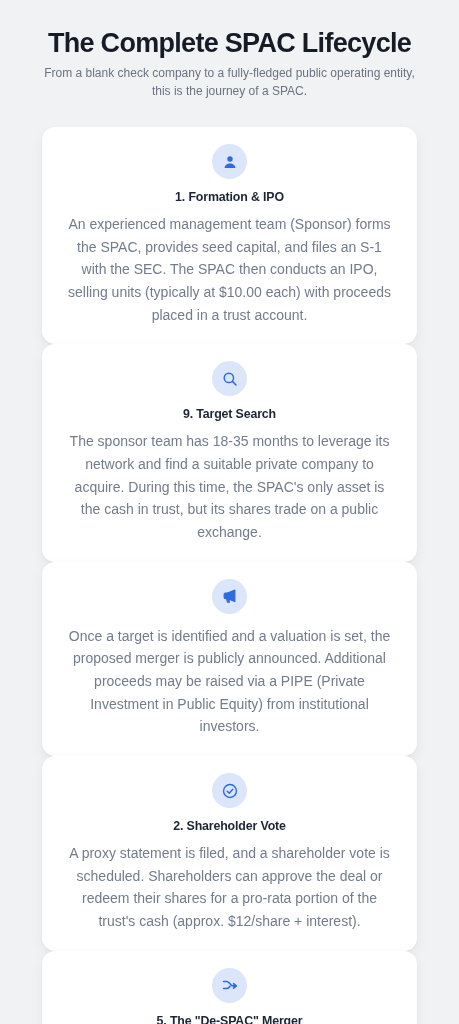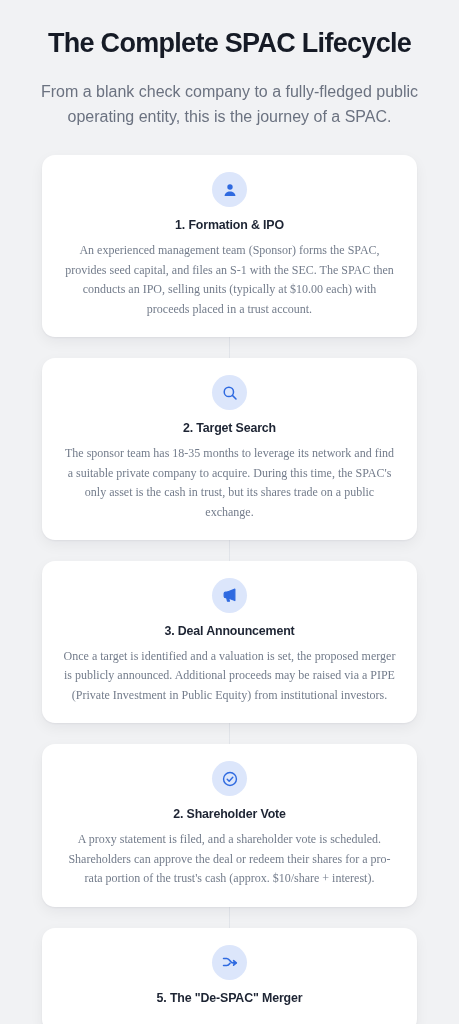--- a/index.html
+++ b/index.html
@@ -28,25 +28,25 @@
     padding: 0 22px;
     text-align: center;
   }
 
   .page-title {
     font-size: 27px;
     font-weight: bold;
     letter-spacing: -0.7px;
     color: #161b26;
     line-height: 1.18;
-    margin-bottom: 20px;
+    margin-bottom: 4px;
   }
 
   .page-subtitle {
-    font-size: 16px;
+    font-size: 12px;
     line-height: 1.55;
     color: #6b7280;
     max-width: 392px;
     margin: 0 auto;
   }
 
   
   .timeline {
     position: relative;
     margin-top: 26px;
@@ -66,21 +66,20 @@
 
   .step {
     position: relative;
     z-index: 1;
     background: #ffffff;
     border-radius: 13px;
     box-shadow: 0 1px 2px rgba(16,24,40,0.05),
                 0 5px 14px rgba(16,24,40,0.055);
     padding: 17px 17px 18px;
     text-align: center;
-    margin-bottom: 21px;
   }
 
   .step:last-child { margin-bottom: 0; }
 
   .step-icon {
     width: 35px;
     height: 35px;
     border-radius: 50%;
     background: #dce6fb;
     margin: 0 auto 11px;
@@ -97,25 +96,24 @@
 
   .step-title {
     font-size: 12.4px;
     font-weight: bold;
     color: #1d2433;
     letter-spacing: -0.15px;
     margin-bottom: 9px;
   }
 
   .step-desc {
-    font-size: 12px;
+    font-size: 14px;
     line-height: 1.62;
     color: #737c8b;
     padding: 0 4px;
-    font-family: Liberation Serif, serif;
   }
 </style>
 </head>
 <body>
 
 <div class="page">
 
   <div class="header">
     <h1 class="page-title">The Complete SPAC Lifecycle</h1>
     <p class="page-subtitle">From a blank check company to a fully-fledged public operating entity, this is the journey of a SPAC.</p>
@@ -135,45 +133,44 @@
       <div class="step-desc">An experienced management team (Sponsor) forms the SPAC, provides seed capital, and files an S-1 with the SEC. The SPAC then conducts an IPO, selling units (typically at $10.00 each) with proceeds placed in a trust account.</div>
     </div>
 
     <div class="step">
       <div class="step-icon">
         <svg viewBox="0 0 24 24" fill="none" stroke="#2f6ae0" stroke-width="2" stroke-linecap="round" stroke-linejoin="round">
           <circle cx="10.5" cy="10.5" r="6.2"></circle>
           <line x1="15.2" y1="15.2" x2="20" y2="20"></line>
         </svg>
       </div>
-      <div class="step-title">2. Target Search</div>
+      <div class="step-title">9. Target Search</div>
       <div class="step-desc">The sponsor team has 18-35 months to leverage its network and find a suitable private company to acquire. During this time, the SPAC's only asset is the cash in trust, but its shares trade on a public exchange.</div>
     </div>
 
     <div class="step">
       <div class="step-icon">
         <svg viewBox="0 0 24 24" fill="none" stroke="#2f6ae0" stroke-width="1.6" stroke-linecap="round" stroke-linejoin="round">
           <path d="M18.5 4.2v15.2L8.6 15.6V8z" fill="#2f6ae0" stroke="#2f6ae0"></path>
           <path d="M8.6 8H6.2a2 2 0 0 0-2 2v3.6a2 2 0 0 0 2 2h2.4z" fill="#2f6ae0" stroke="#2f6ae0"></path>
           <path d="M7.6 15.8l1 4.4h2.6l-1-4.4z" fill="#2f6ae0" stroke="#2f6ae0"></path>
         </svg>
       </div>
-      <div class="step-title">3. Deal Announcement</div>
       <div class="step-desc">Once a target is identified and a valuation is set, the proposed merger is publicly announced. Additional proceeds may be raised via a PIPE (Private Investment in Public Equity) from institutional investors.</div>
     </div>
 
     <div class="step">
       <div class="step-icon">
         <svg viewBox="0 0 24 24" fill="none" stroke="#2f6ae0" stroke-width="1.9" stroke-linecap="round" stroke-linejoin="round">
           <circle cx="12" cy="12" r="8.6"></circle>
           <path d="M8.3 12.3l2.6 2.6 4.8-5.3"></path>
         </svg>
       </div>
       <div class="step-title">2. Shareholder Vote</div>
-      <div class="step-desc">A proxy statement is filed, and a shareholder vote is scheduled. Shareholders can approve the deal or redeem their shares for a pro-rata portion of the trust's cash (approx. $10/share + interest).</div>
+      <div class="step-desc">A proxy statement is filed, and a shareholder vote is scheduled. Shareholders can approve the deal or redeem their shares for a pro-rata portion of the trust's cash (approx. $12/share + interest).</div>
     </div>
 
     <div class="step">
       <div class="step-icon">
         <svg viewBox="0 0 24 24" fill="none" stroke="#2f6ae0" stroke-width="2.1" stroke-linecap="round" stroke-linejoin="round">
           <path d="M3.4 7.4h4.2c2 0 3.4 1.5 4.4 2.9 1 1.4 2.3 2.9 4.3 2.9h3.6"></path>
           <path d="M3.4 16.6h4.2c2 0 3.4-1.5 4.4-2.9"></path>
           <path d="M16.8 10.2l3.6 3-3.6 3" fill="#2f6ae0"></path>
         </svg>
       </div>

